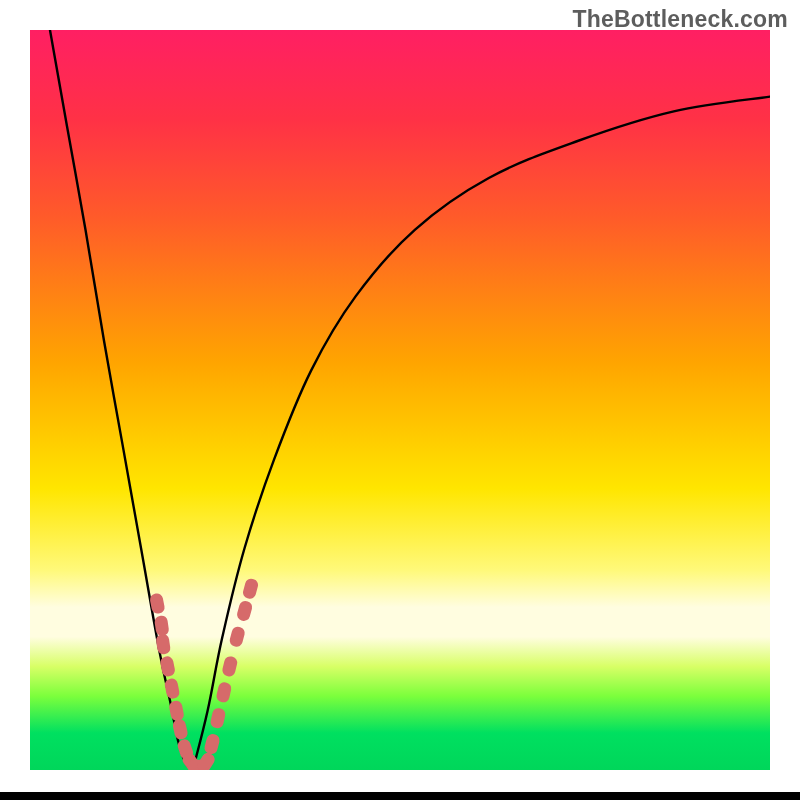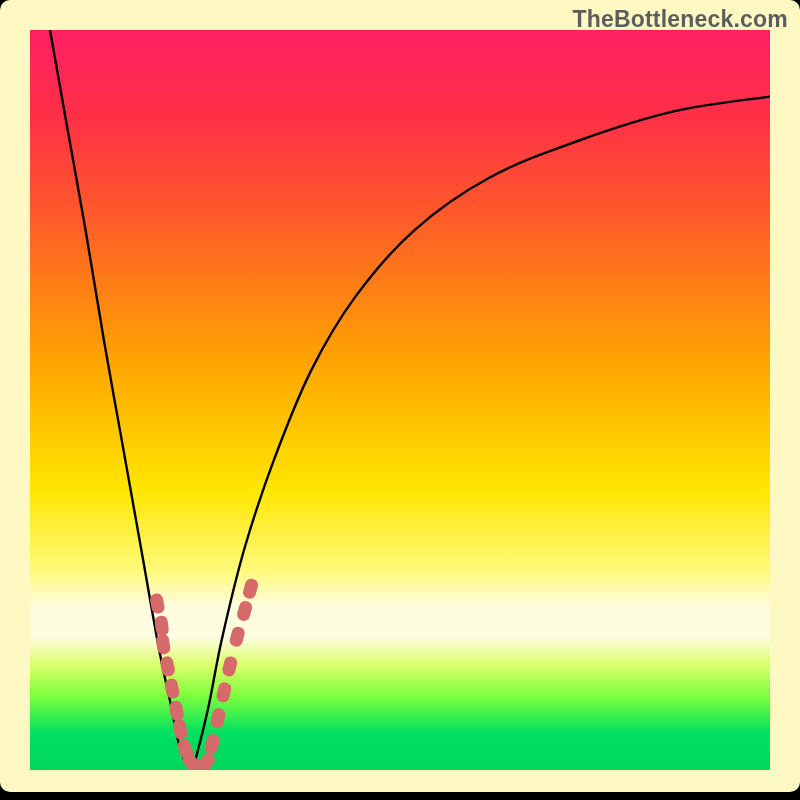--- a/index.html
+++ b/index.html
@@ -9,22 +9,21 @@
     height: 800px;
     background: #000;
     overflow: hidden;
   }
   .frame {
     position: absolute;
     left: 0;
     top: 0;
     width: 800px;
     height: 792px;
-    background: #fef9c3;
-    border-radius: 10px;
+    background: #ffffff;
   }
   .plot {
     position: absolute;
     left: 30px;
     top: 30px;
     width: 740px;
     height: 740px;
     
     background: linear-gradient(
       to bottom,

